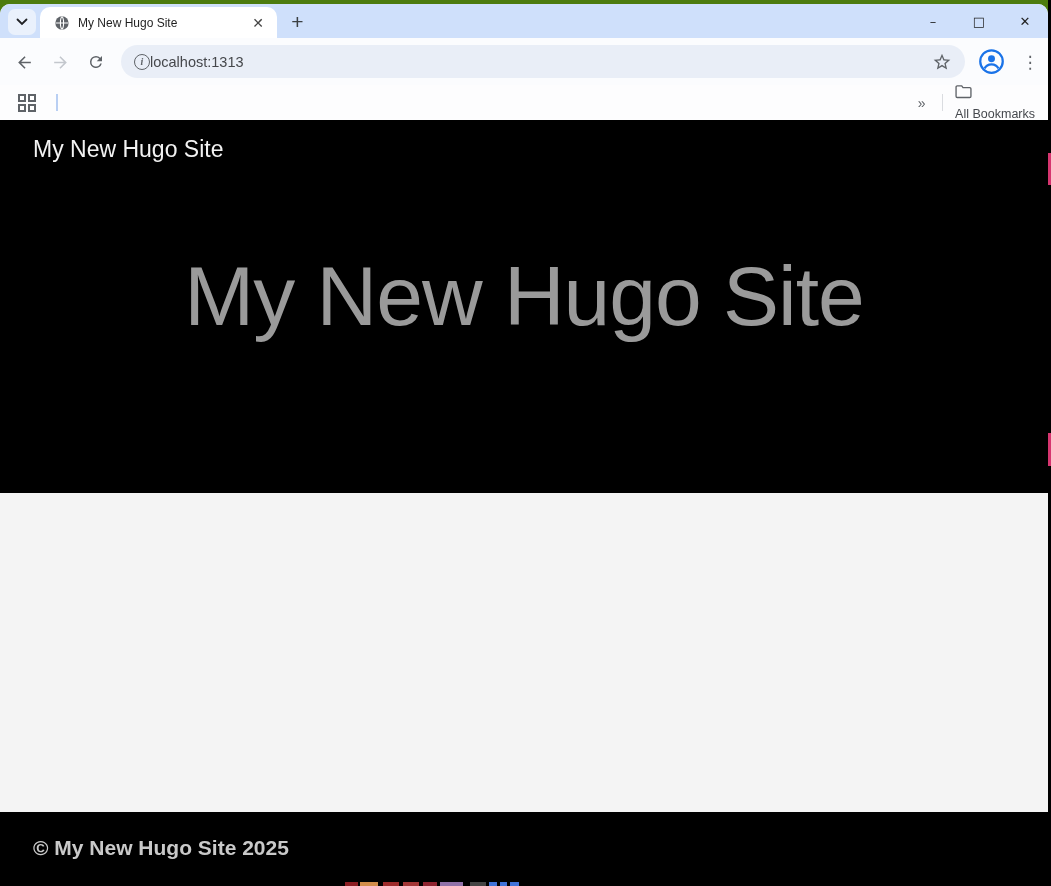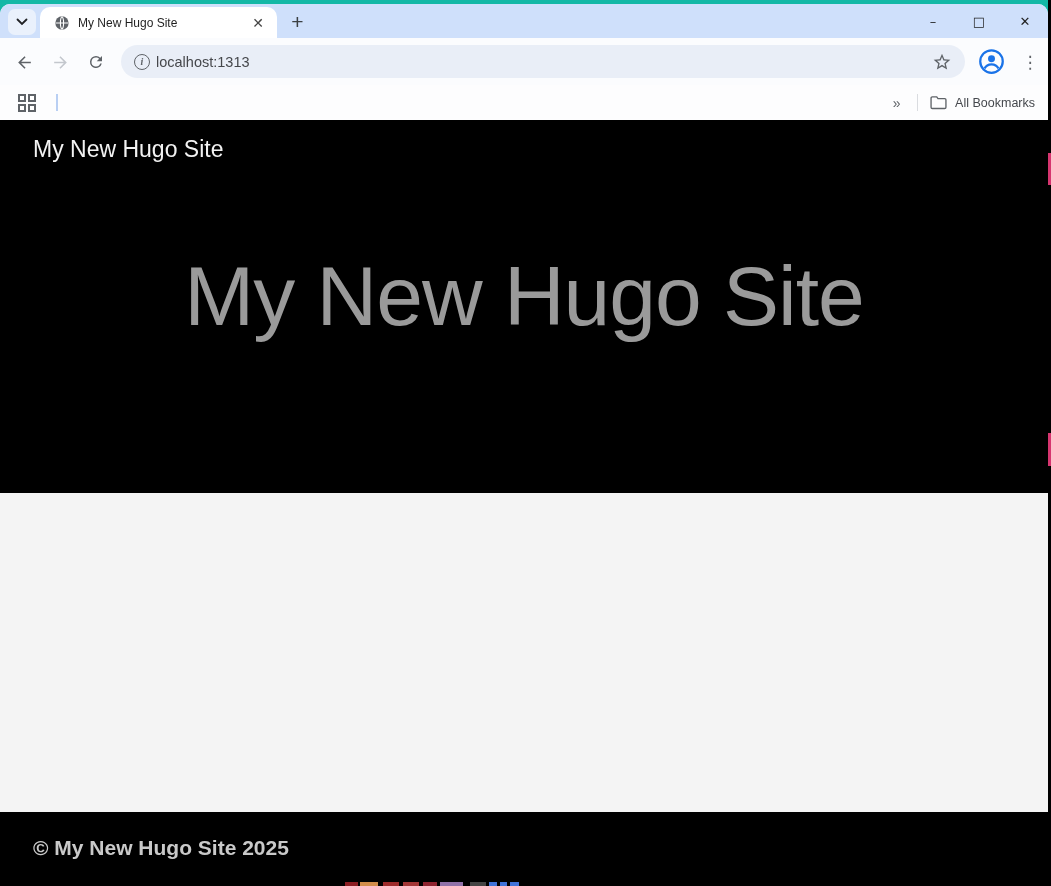--- a/index.html
+++ b/index.html
@@ -1,18 +1,18 @@
 <!DOCTYPE html>
 <html><head>
 <meta charset="utf-8">
 <style>
   * { margin:0; padding:0; box-sizing:border-box; }
   html,body { background:#000; }
   .stage {
-    position:relative; width:1051px; height:886px; background:#14b8a6;
+    position:relative; width:1051px; height:886px; background:#4d7c0f;
     overflow:hidden; font-family:"Liberation Sans", sans-serif;
   }
   .window {
     position:absolute; left:0; top:4px; width:1048px; height:882px;
     border-radius:10px 10px 0 0; overflow:hidden; background:#fff;
   }
   
   .tabstrip { position:relative; height:34px; background:#cfe0fb; }
   .tab-search-btn {
     position:absolute; left:8px; top:5px; width:28px; height:26px;
@@ -42,36 +42,36 @@
   .omnibox {
     position:absolute; left:121px; top:7px; width:844px; height:33px;
     background:#e9eef7; border-radius:17px; display:flex; align-items:center; cursor:text;
   }
   .info-badge {
     margin-left:13px; width:16px; height:16px; border:1.6px solid #5f6368; border-radius:50%;
     display:flex; align-items:center; justify-content:center;
     font-size:10px; color:#5f6368; font-family:"Liberation Serif",serif; font-style:italic; font-weight:bold;
     cursor:pointer; flex:none;
   }
-  .url-text { margin-left:6px; font-size:14.5px; color:#45474b; flex:1; }
+  .url-text { margin-left:0; font-size:14.5px; color:#45474b; flex:1; }
   .star-btn { margin-right:12px; width:22px; height:22px; display:flex; align-items:center; justify-content:center; cursor:pointer; flex:none; }
   .profile-btn { position:absolute; left:978px; top:10px; width:27px; height:27px; cursor:pointer; }
   .menu-btn { position:absolute; left:1019px; top:10px; width:22px; height:28px;
     display:flex; align-items:center; justify-content:center;
     font-size:17px; color:#5f6368; cursor:pointer; font-family:"DejaVu Sans",sans-serif; }
   
   .bookmarksbar { position:relative; height:35px; background:#fdfdfe; display:flex; align-items:center; }
   .apps-grid { margin-left:18px; display:grid; grid-template-columns:8px 8px; grid-template-rows:8px 8px;
     gap:2px; cursor:pointer; }
   .apps-grid span { width:8px; height:8px; border:2px solid #5f6368; background:#fff; display:block; }
   .bm-sep { width:2px; height:17px; background:#b9cff3; margin-left:20px; }
   .bm-right { position:absolute; right:13px; display:flex; align-items:center; }
   .overflow-btn { font-size:14px; color:#5f6368; padding:0 6px; cursor:pointer; }
   .bm-sep2 { width:1.5px; height:17px; background:#dadce0; margin:0 12px 0 10px; }
-  .all-bookmarks { display:flex; align-items:flex-end; gap:8px; cursor:pointer; }
+  .all-bookmarks { display:flex; align-items:flex-start; gap:8px; cursor:pointer;flex-direction:column; }
   .all-bookmarks-label { font-size:12.5px; color:#45484d; }
   
   .viewport { position:relative; height:766px; background:#f4f4f4; }
   .site-hero { position:relative; height:373px; background:#000; }
   .site-header-title { position:absolute; left:33px; top:16px; font-size:23px; color:#f2f2f2; cursor:pointer; }
   .hero-title { position:absolute; left:0; top:128px; width:100%; text-align:center;
     font-size:84px; font-weight:400; color:#9a9a9a; letter-spacing:-1px; }
   .site-content { height:319px; background:#f4f4f4; }
   .site-footer { position:relative; height:74px; background:#000; }
   .footer-text { position:absolute; left:33px; top:24px; font-size:21px; color:#c9c9c9;font-weight:bold; }

